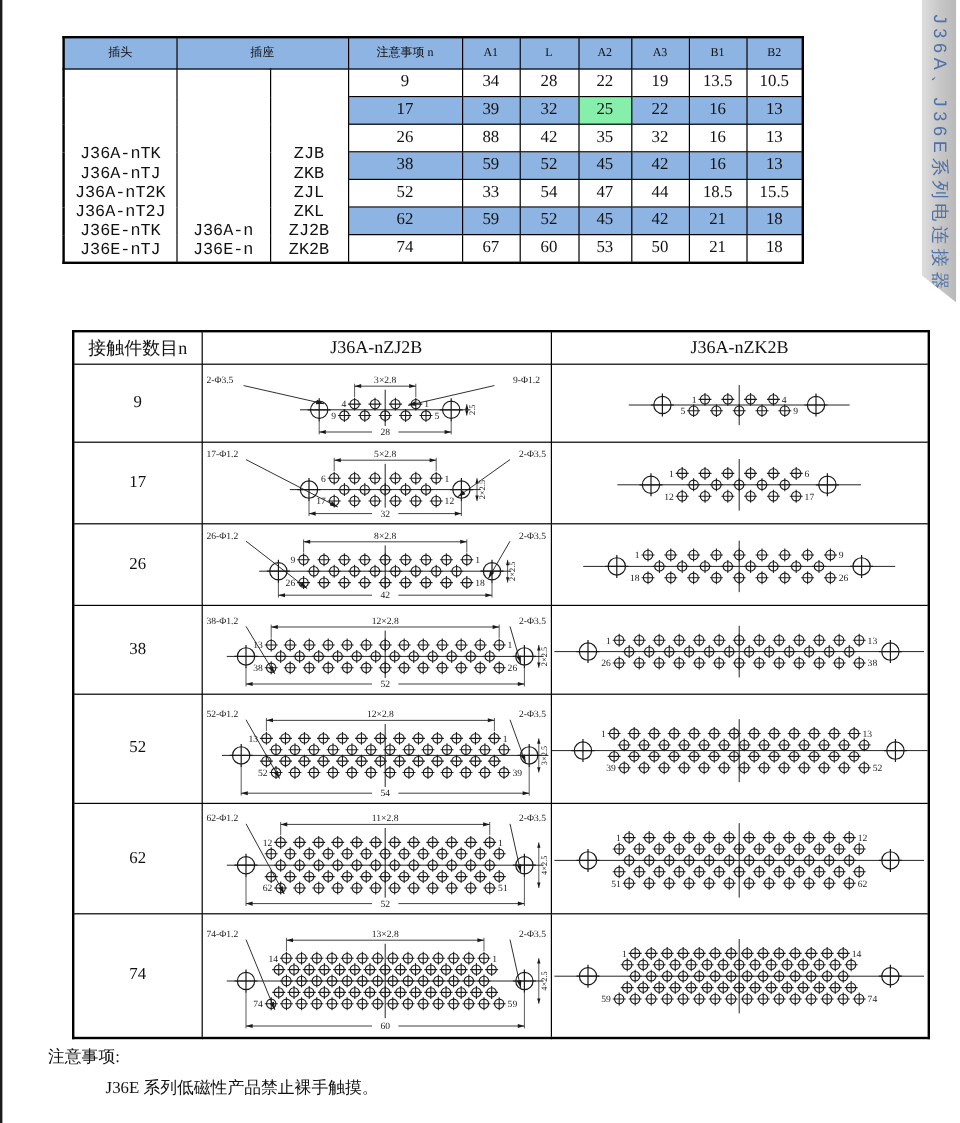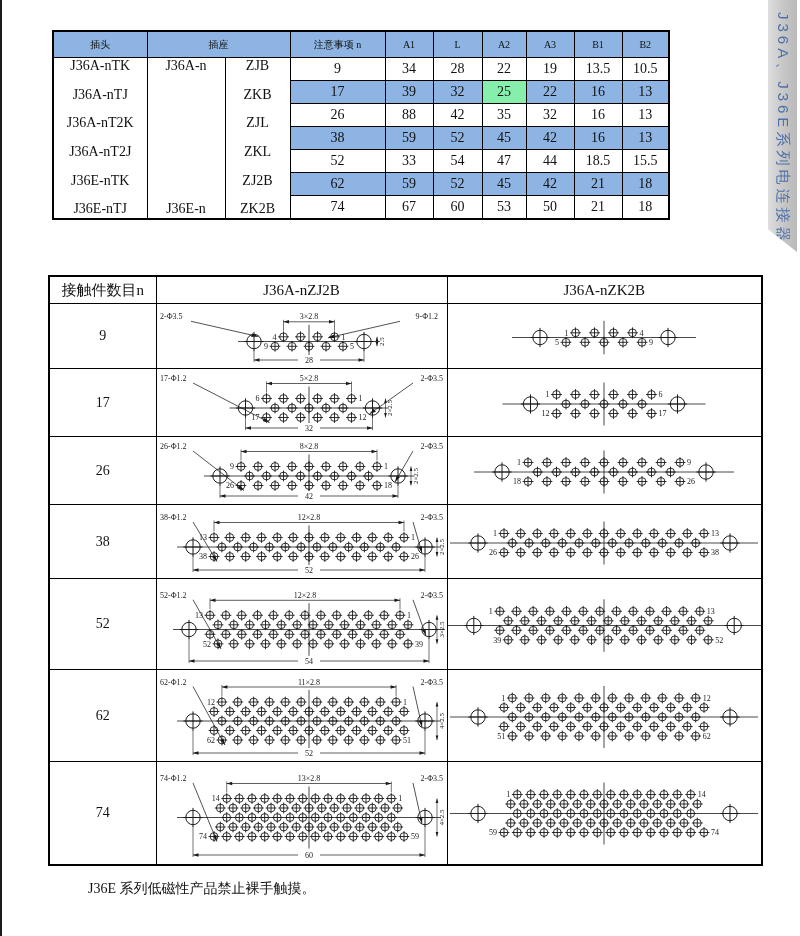--- a/index.html
+++ b/index.html
@@ -13,25 +13,25 @@
   .side-tab .vtxt{writing-mode:vertical-rl;text-orientation:sideways;display:block;
             margin:12px auto 0 auto;color:#4d71a8;font-size:15px;letter-spacing:4px;
             font-family:"Liberation Sans","DejaVu Sans",sans-serif;white-space:nowrap;}
   table{border-collapse:collapse;table-layout:fixed;}
   
   .dim-table{position:absolute;left:52px;top:30px;width:616px;font-size:14px;border:2px solid #000;}
   .dim-table th,.dim-table td{border:1px solid #000;text-align:center;vertical-align:middle;padding:0;line-height:1.15;}
   .dim-table thead th{background:var(--blue);height:25px;font-weight:normal;font-size:10px;}
   .dim-table tbody tr{height:23px;}
   .dim-table td.shaded{background:var(--blue);}
-  .stack{display:flex;flex-direction:column;justify-content:space-between;height:159px;}
+  .stack{display:flex;flex-direction:column;justify-content:flex-end;height:159px;font-family:Liberation Mono, monospace;}
   
   .caption{position:absolute;left:42px;top:229px;font-size:14px;line-height:1.55;}
   
-  .draw-table{position:absolute;left:48px;top:275px;width:713px;border:2px solid #000;}
+  .draw-table{position:absolute;left:60px;top:275px;width:713px;border:2px solid #000;}
   .draw-table th,.draw-table td{border:1px solid #000;padding:0;vertical-align:middle;}
   .draw-table thead th{height:26px;font-weight:normal;font-size:15px;text-align:center;}
   .draw-table td.ncell{text-align:center;font-size:14px;}
   .draw-table td.dcell{text-align:center;}
   .draw-table svg{display:block;margin:0 auto;}
   
   .notes{position:absolute;left:40px;top:872px;font-size:14px;}
   .notes .nbody{margin:8px 0 12px 48px;}
 </style>
 </head>
@@ -2252,16 +2252,17 @@
               <text x="249.7" y="34.3" font-size="8" text-anchor="start" fill="#1a1a1a" font-family="'Liberation Serif','DejaVu Serif',serif">14</text>
               <text x="49.0" y="72.3" font-size="8" text-anchor="end" fill="#1a1a1a" font-family="'Liberation Serif','DejaVu Serif',serif">59</text>
               <text x="263.0" y="72.3" font-size="8" text-anchor="start" fill="#1a1a1a" font-family="'Liberation Serif','DejaVu Serif',serif">74</text>
             </svg>
           </td>
         </tr>
       </tbody>
   </table>
 
   <div class="notes">
+    <div>注意事项:</div>
     <div class="nbody">J36E 系列低磁性产品禁止裸手触摸。</div>
   </div>
 
 </div>
 
 </body></html>

